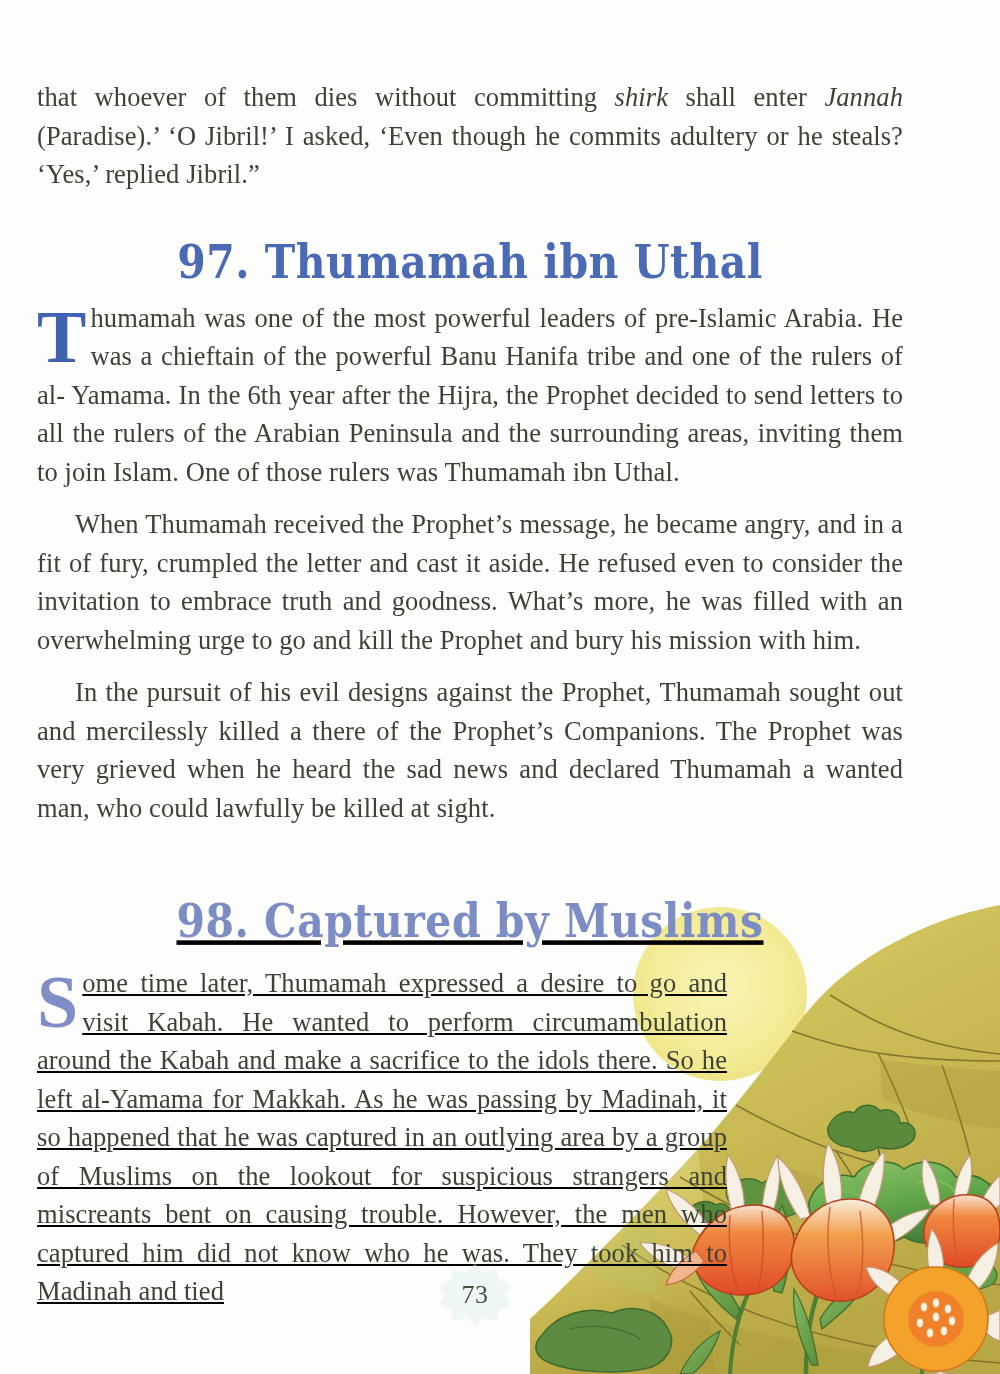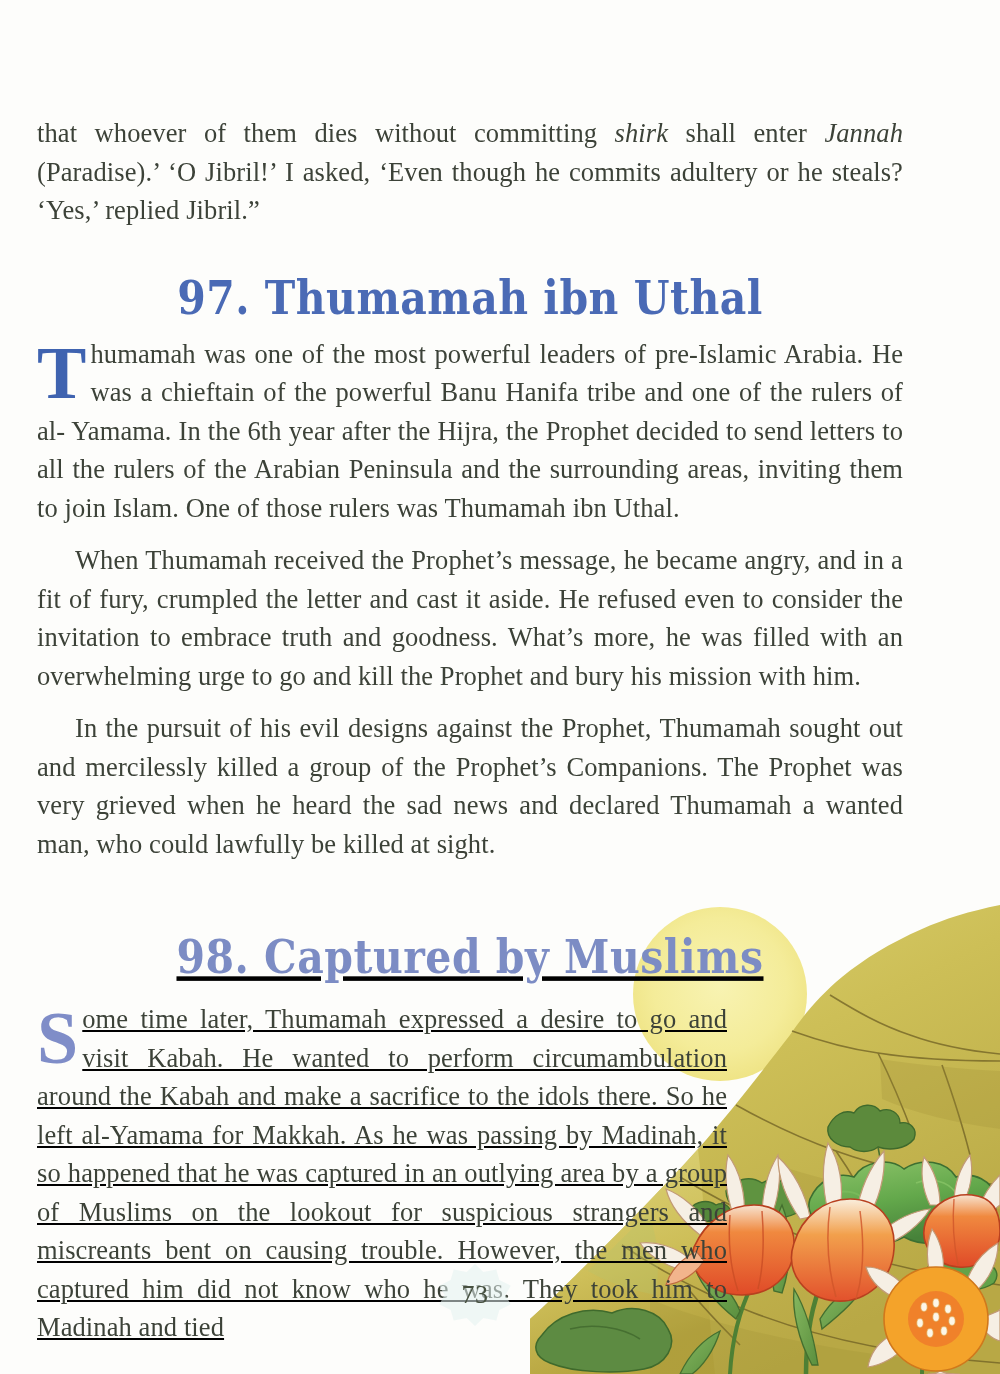--- a/index.html
+++ b/index.html
@@ -37,21 +37,20 @@
     display: block;
     width: 470px;
     height: 475px;
   }
 
   
   .content {
     position: relative;
     z-index: 2;
     padding: 78px 97px 0 37px;
-    margin-top: 36px;
   }
 
   p.body-text {
     font-size: 26.5px;
     line-height: 38.5px;
     color: #3c4238;
     text-align: justify;
     margin: 0 0 0 0;
     letter-spacing: 0.1px;
     -webkit-hyphens: none;
@@ -319,21 +318,21 @@
   <div class="content">
 
     <p class="body-text"><span>that whoever of them dies without committing </span><span class="ital">shirk</span><span> shall enter </span><span class="ital">Jannah</span><span> (Paradise).’ ‘O Jibril!’ I asked, ‘Even though he commits adultery or he steals? ‘Yes,’ replied Jibril.”</span></p>
 
     <h2 class="chapter-heading">97. Thumamah ibn Uthal</h2>
 
     <p class="body-text"><span class="dropcap">T</span><span>humamah was one of the most powerful leaders of pre-Islamic Arabia. He was a chieftain of the powerful Banu Hanifa tribe and one of the rulers of al- Yamama. In the 6th year after the Hijra, the Prophet decided to send letters to all the rulers of the Arabian Peninsula and the surrounding areas, inviting them to join Islam. One of those rulers was Thumamah ibn Uthal.</span></p>
 
     <p class="body-text indent">When Thumamah received the Prophet’s message, he became angry, and in a fit of fury, crumpled the letter and cast it aside. He refused even to consider the invitation to embrace truth and goodness. What’s more, he was filled with an overwhelming urge to go and kill the Prophet and bury his mission with him.</p>
 
-    <p class="body-text indent">In the pursuit of his evil designs against the Prophet, Thumamah sought out and mercilessly killed a group of the Prophet’s Companions. The Prophet was very grieved when he heard the sad news and declared Thumamah a wanted man, who could lawfully be killed at sight.</p>
+    <p class="body-text indent">In the pursuit of his evil designs against the Prophet, Thumamah sought out and mercilessly killed a there of the Prophet’s Companions. The Prophet was very grieved when he heard the sad news and declared Thumamah a wanted man, who could lawfully be killed at sight.</p>
 
     <div class="head-2-wrap">
       <h2 class="chapter-heading alt">98. Captured by Muslims</h2>
 
       <p class="body-text narrow"><span class="dropcap alt">S</span><span>ome time later, Thumamah expressed a desire to go and visit Kabah. He wanted to perform circumambulation around the Kabah and make a sacrifice to the idols there. So he left al-Yamama for Makkah. As he was passing by Madinah, it so happened that he was captured in an outlying area by a group of Muslims on the lookout for suspicious strangers and miscreants bent on causing trouble. However, the men who captured him did not know who he was. They took him to Madinah and tied</span></p>
     </div>
 
   </div>
 
   <div class="page-number-badge">

